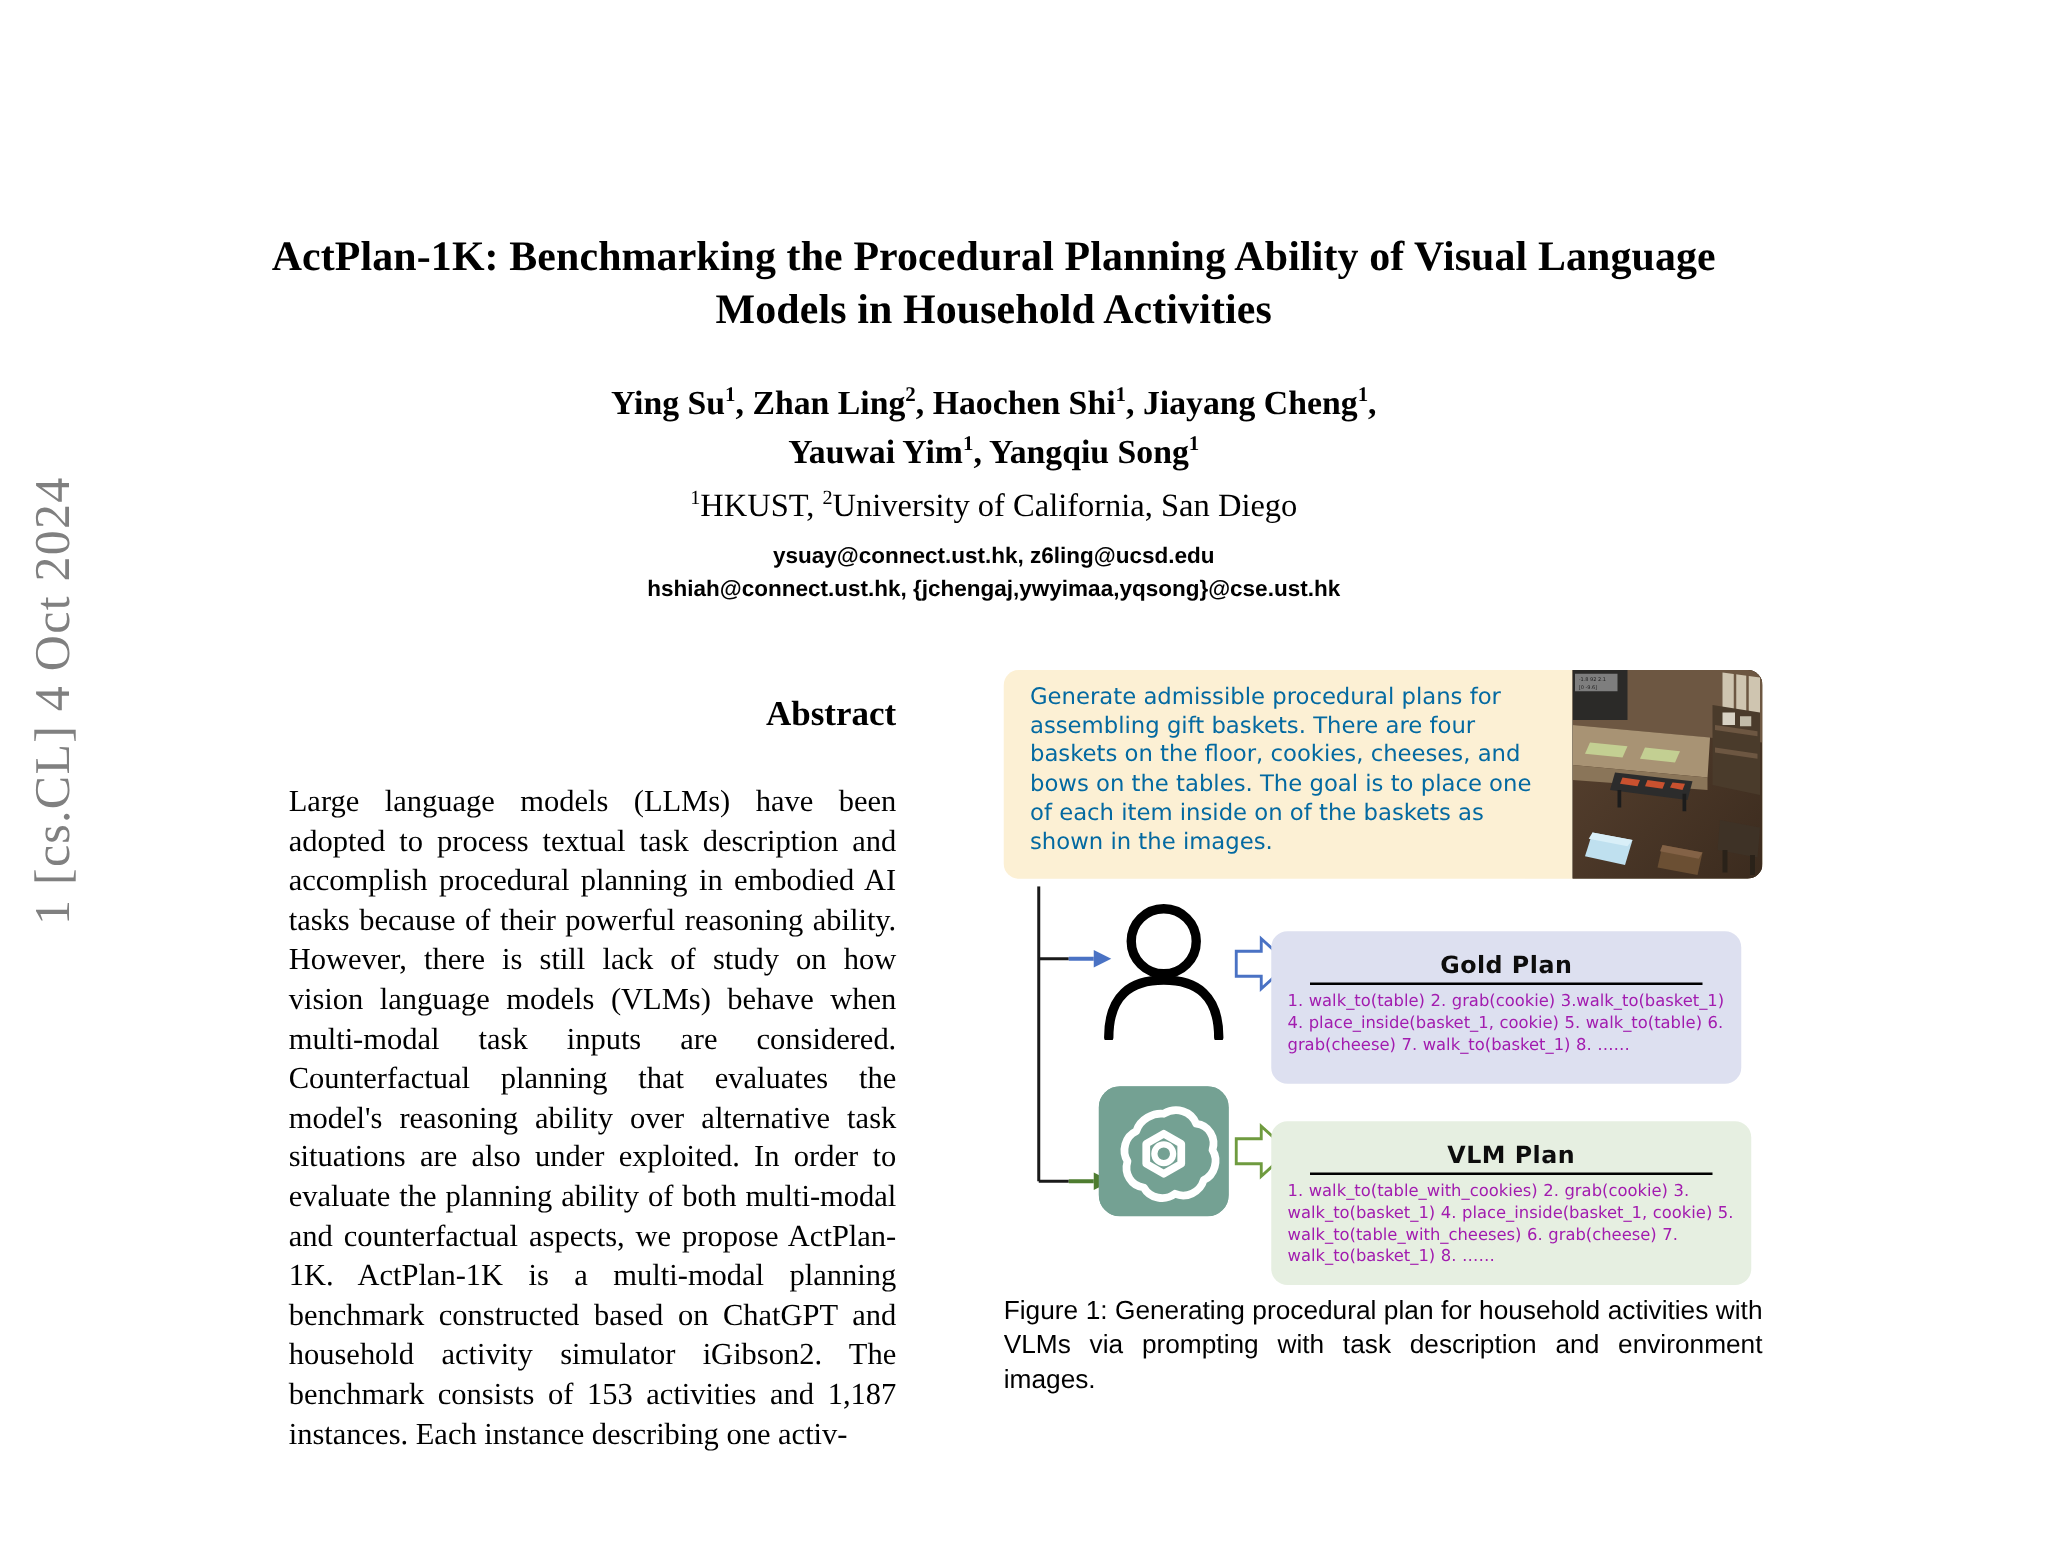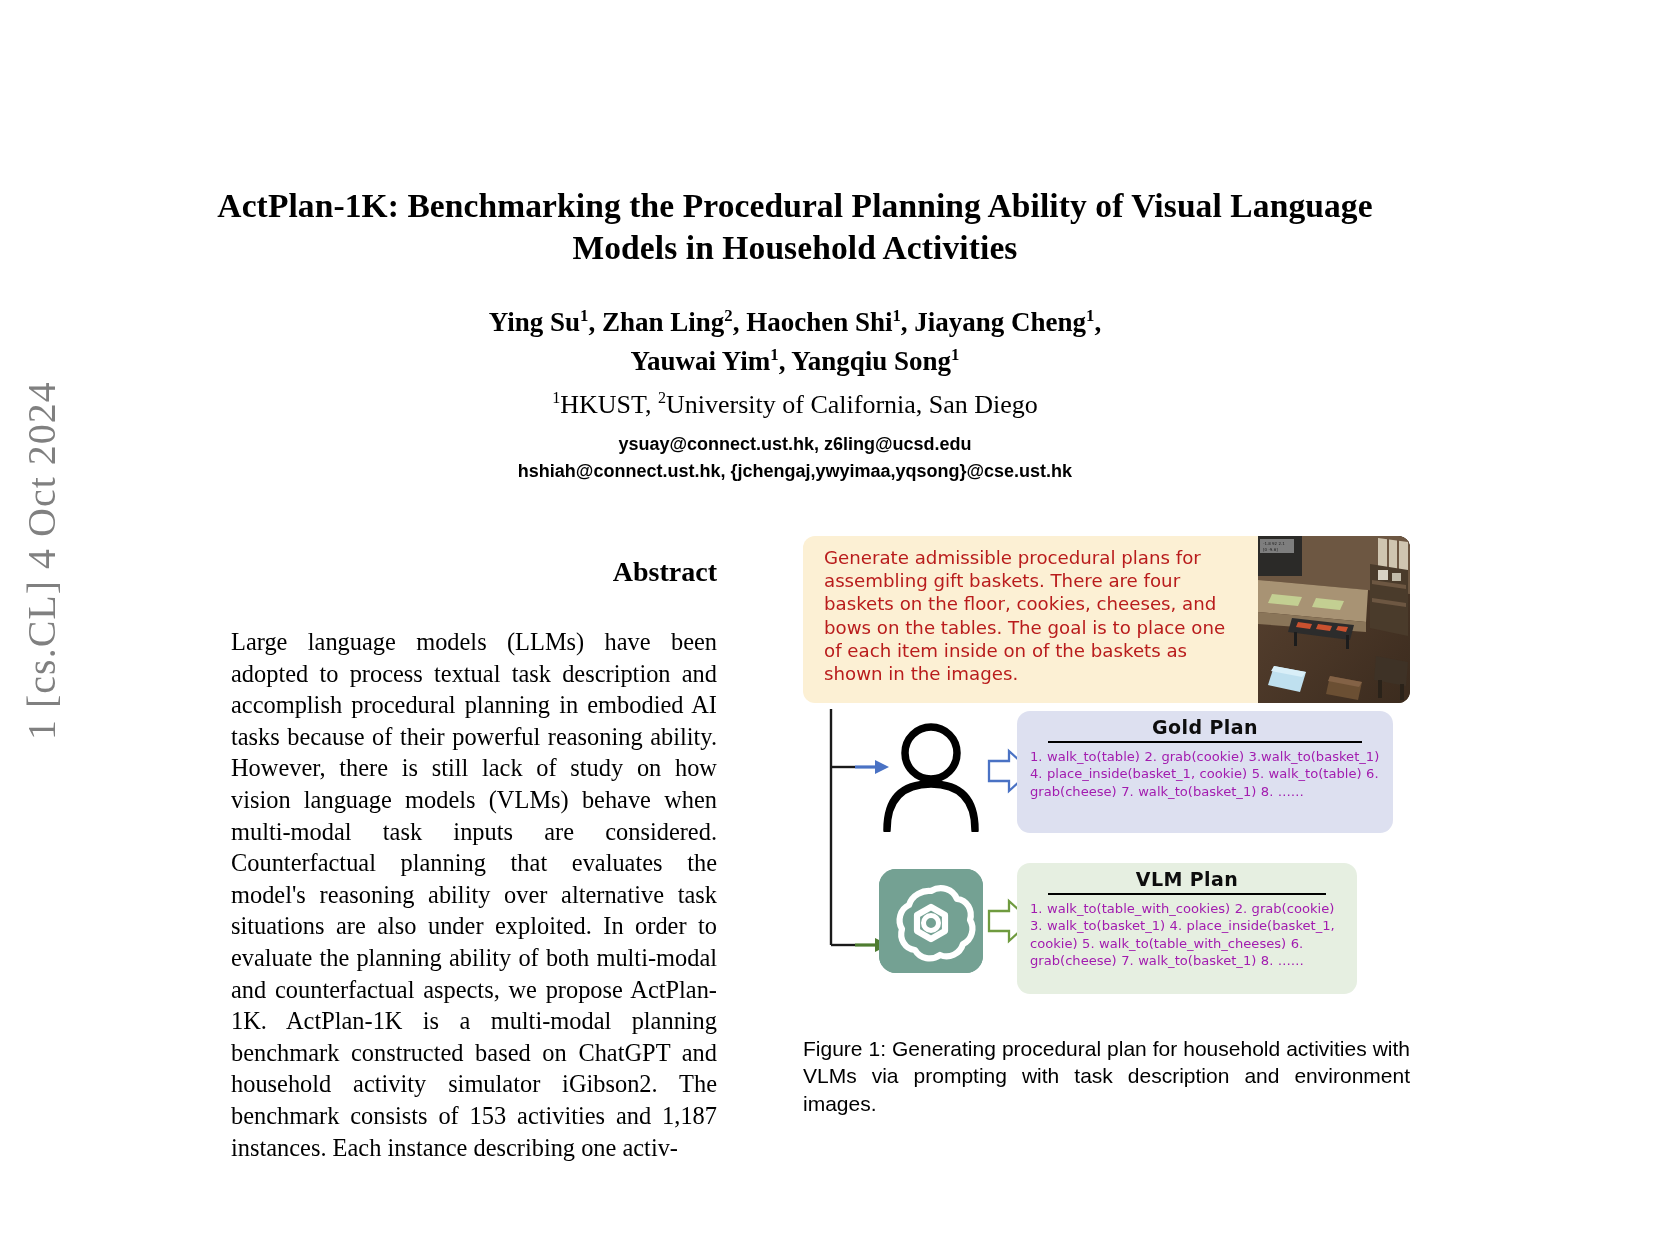--- a/index.html
+++ b/index.html
@@ -118,21 +118,21 @@
     border-radius: 12px;
     width: 607px;
     height: 167px;
     overflow: hidden;
     display: flex;
   }
   .prompt-text {
     font-family: "DejaVu Sans", sans-serif;
     font-size: 18.2px;
     line-height: 1.275;
-    color: #b91c1c;
+    color: #0369a1;
     padding: 10px 8px 6px 21px;
     width: 445px;
   }
   .prompt-thumb {
     position: absolute;
     right: 0; top: 0;
     width: 152px;
     height: 167px;
     overflow: hidden;
     background: #2d2218;
@@ -143,30 +143,31 @@
   .fig-flow {
     position: relative;
     width: 607px;
     height: 300px;
     margin-top: 6px;
   }
 
   .plan-box {
     position: absolute;
     border-radius: 13px;
-    padding: 3px 13px 9px 13px;
+    padding: 14px 13px 9px 13px;
+    margin-top: 34px;
   }
   .plan-gold {
     left: 214px; top: 2px;
     width: 376px; height: 122px;
     background: #dde0f0;
   }
   .plan-vlm {
     left: 214px; top: 154px;
-    width: 340px; height: 131px;
+    width: 384px; height: 131px;
     background: #e6efe1;
   }
   .plan-title {
     font-family: "DejaVu Sans", sans-serif;
     font-weight: bold;
     font-size: 19px;
     text-align: center;
     color: #0d0d0d;
     letter-spacing: 0.4px;
     margin: 2px 0 0 0;

